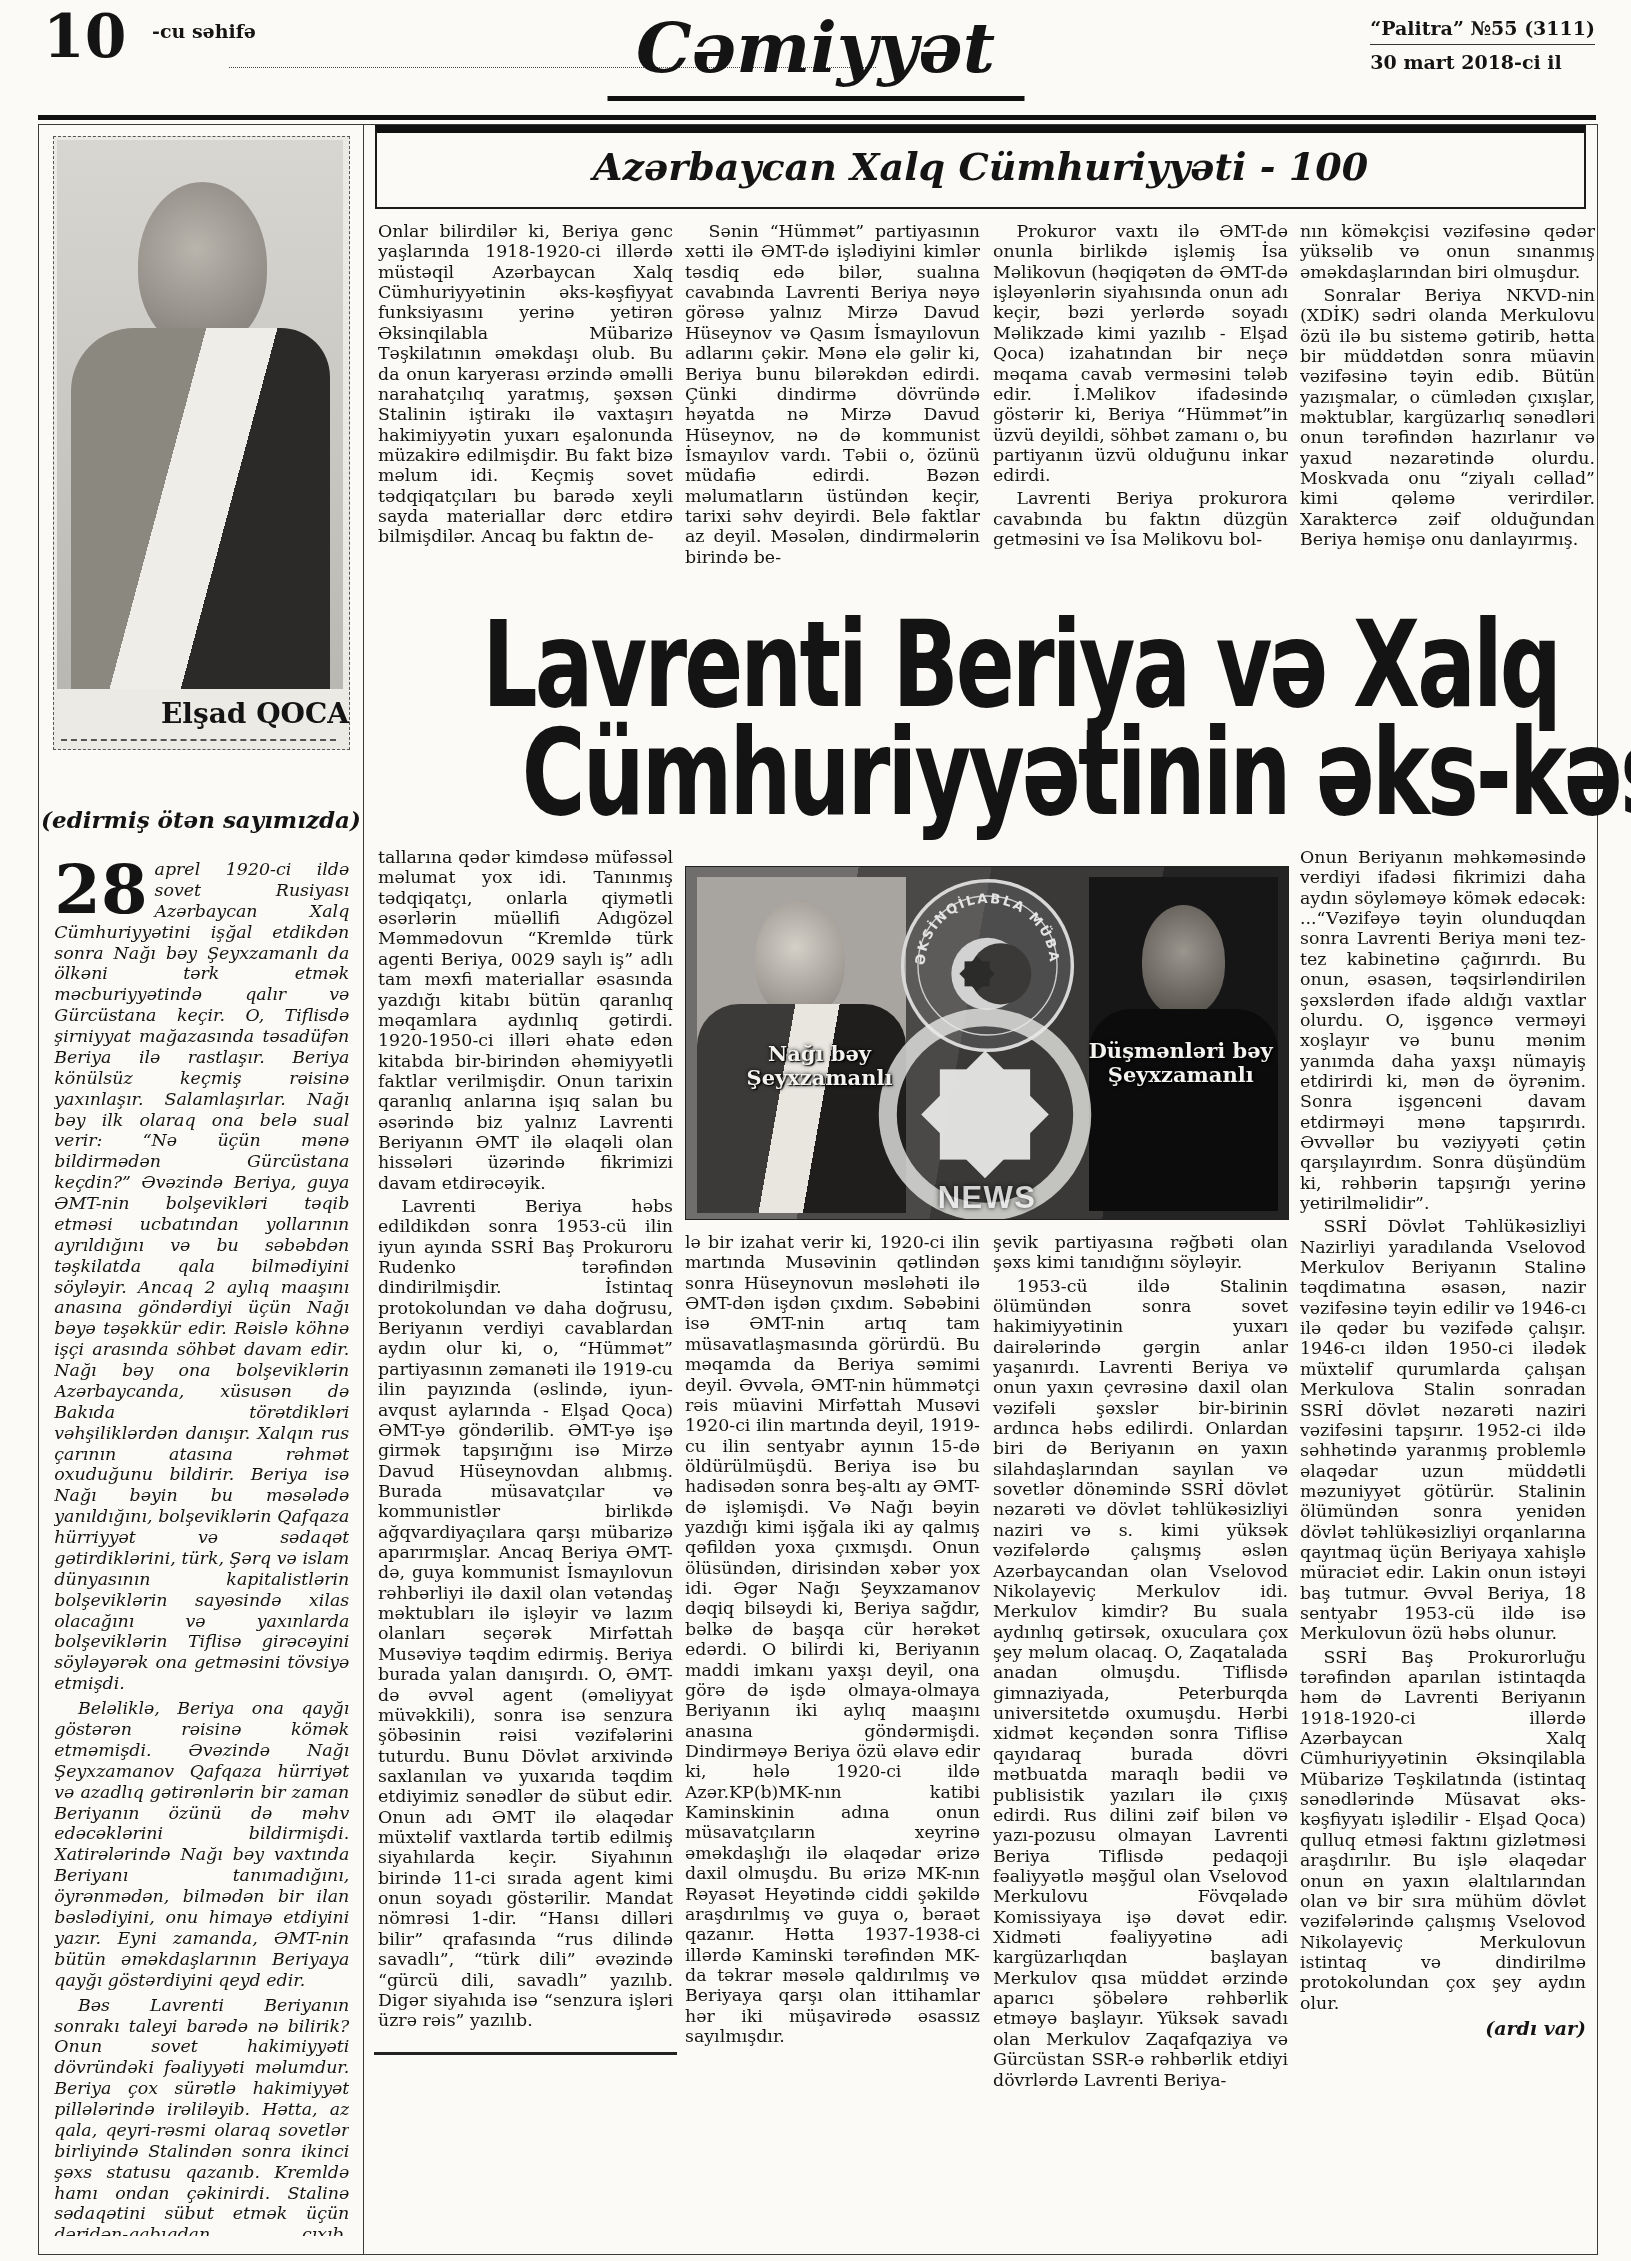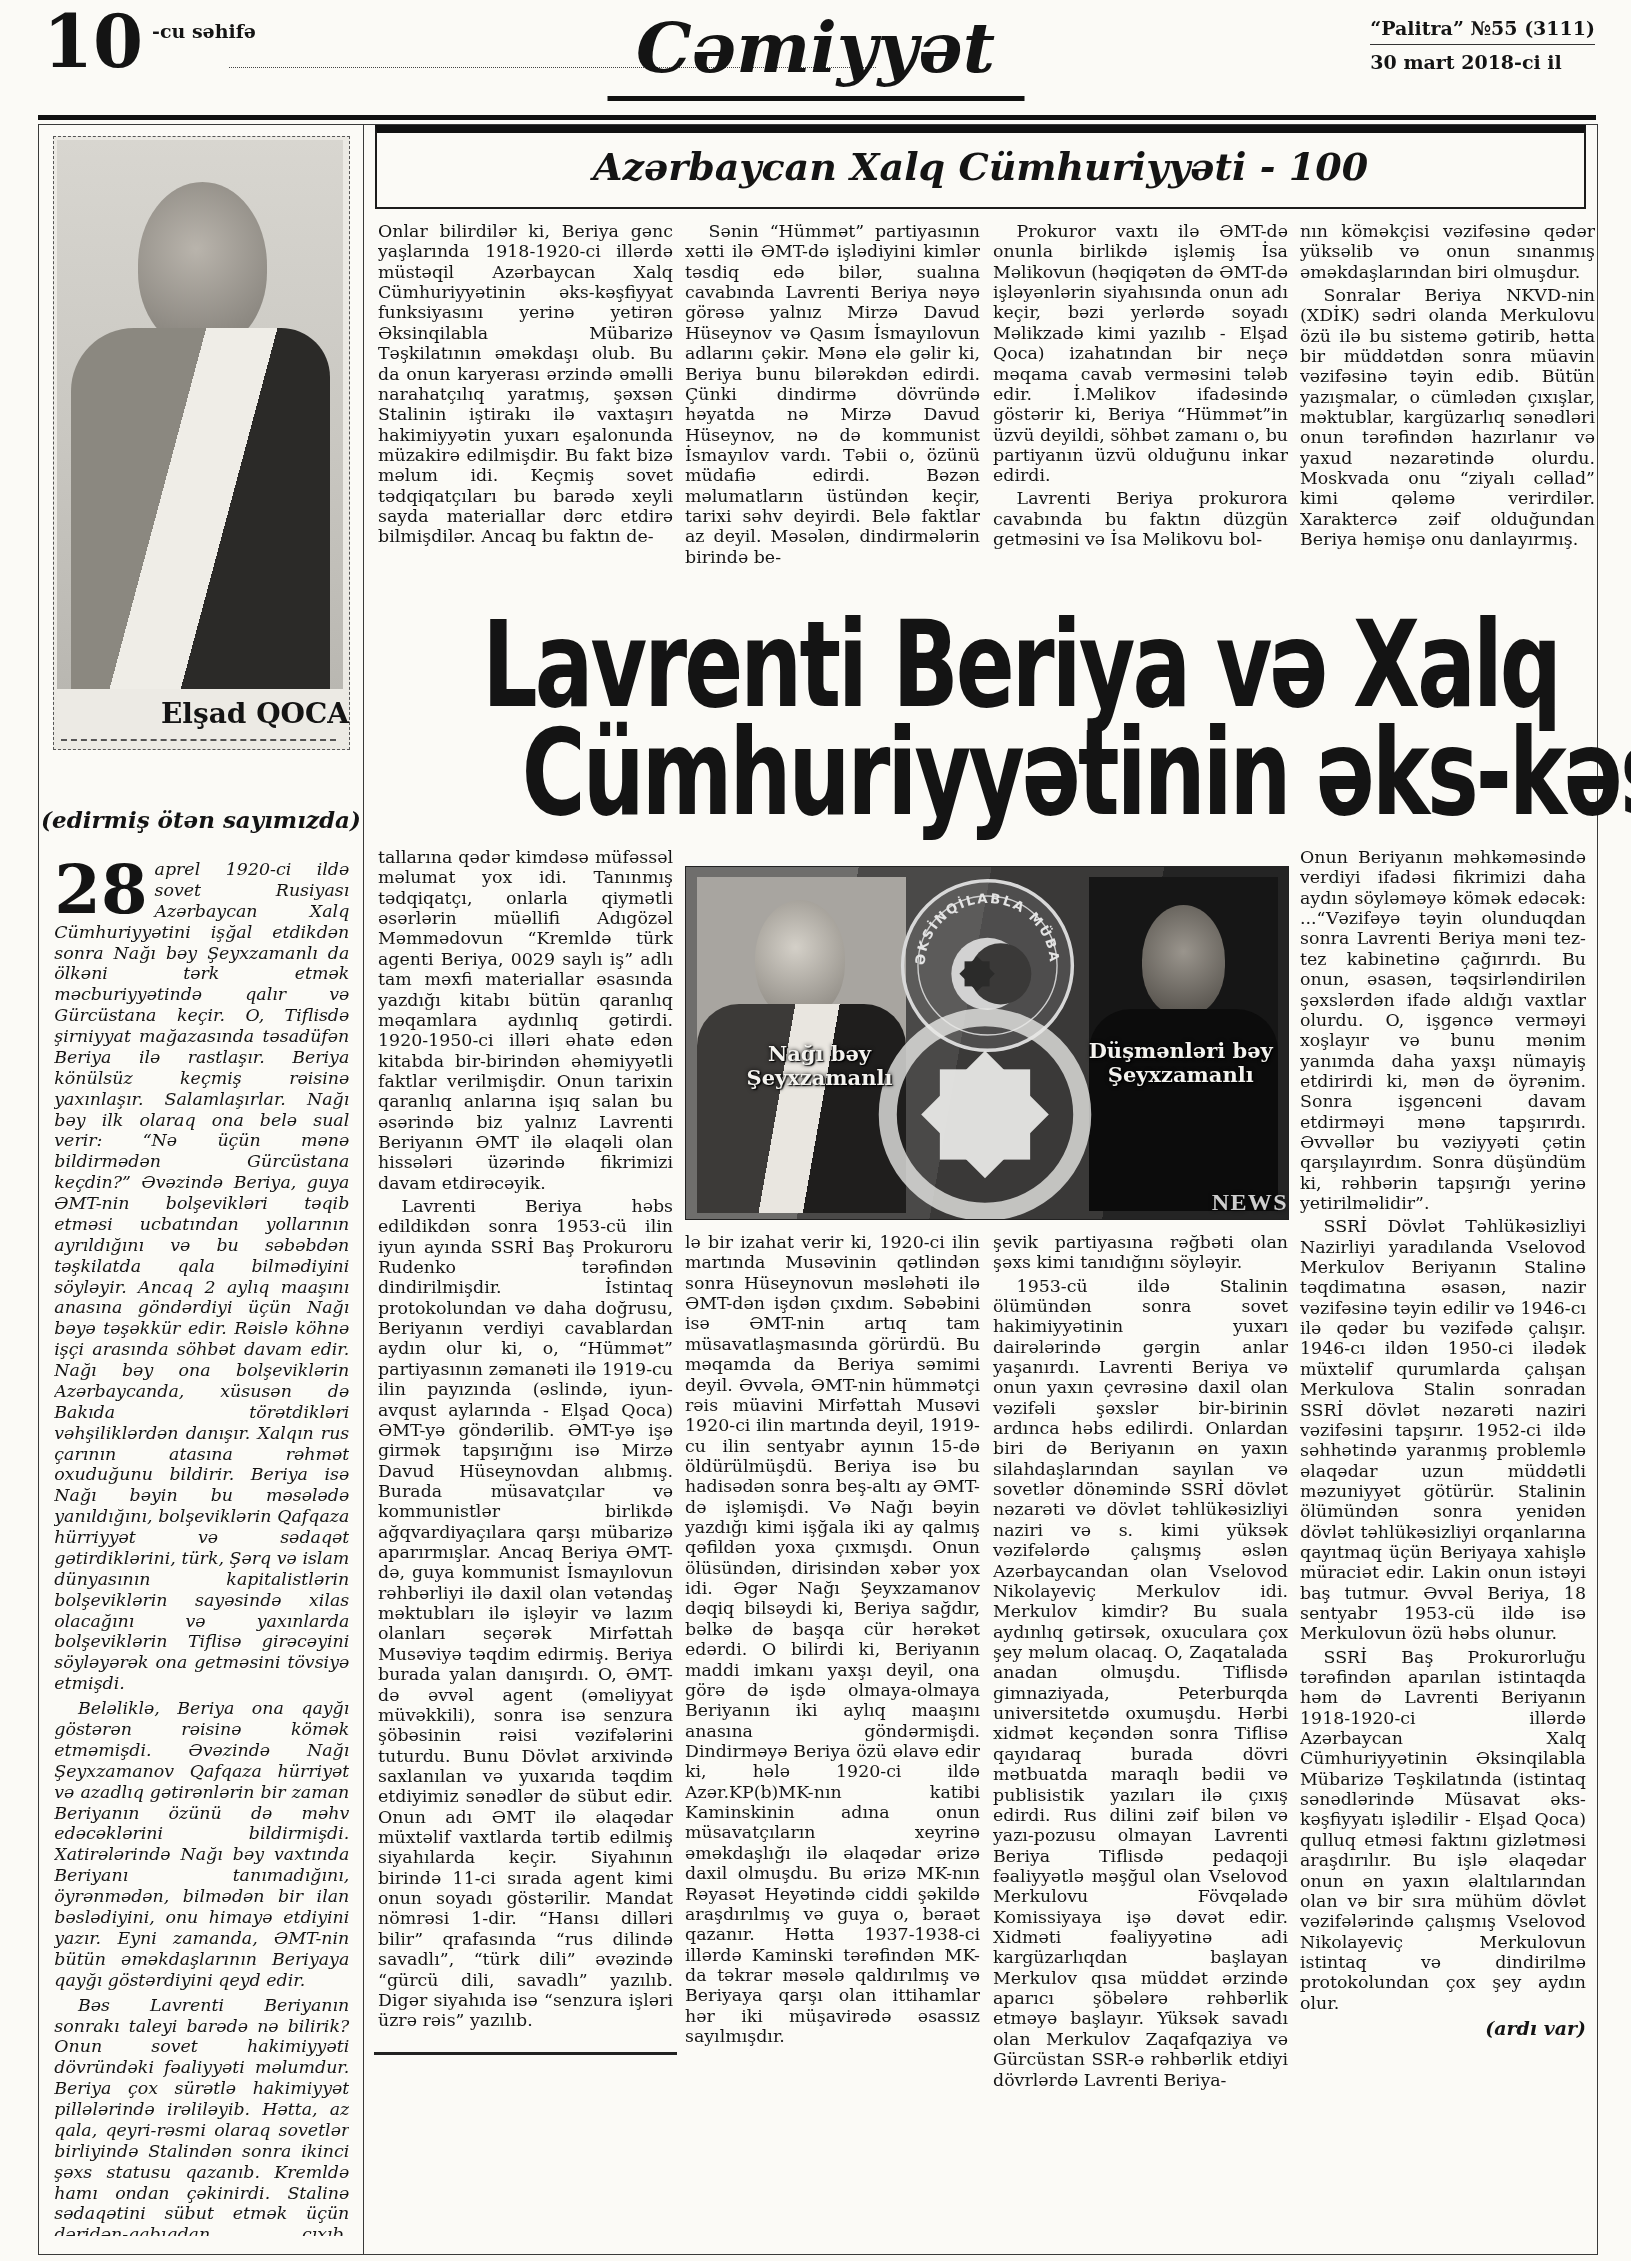--- a/index.html
+++ b/index.html
@@ -1,20 +1,20 @@
 <!DOCTYPE html>
 <html style="font-size:11px"><head>
 <meta charset="utf-8">
 <style>
   html,body{margin:0;padding:0;background:#e8e6e0;}
   #page{position:relative;width:1631px;height:2261px;background:#fbfaf6;color:#141414;
         font-family:"DejaVu Serif","Liberation Serif",serif;overflow:hidden;}
   
   #hdr{position:absolute;left:0;top:0;width:1631px;height:120px;}
-  .pgnum{position:absolute;left:43px;top:5.6px;font-size:72px;font-weight:bold;line-height:1;}
+  .pgnum{position:absolute;left:43px;top:5.6px;font-size:60px;font-weight:bold;line-height:1;}
   .pgsuf{position:absolute;left:152px;top:19.5px;font-size:19px;font-weight:bold;}
   .hdr-dotline{position:absolute;left:229px;top:67px;width:647px;border-top:1.4px dotted #444;}
   .section-title{position:absolute;left:50%;top:12.5px;transform:translateX(-50%);
         font-size:70px;font-weight:bold;font-style:italic;line-height:1;}
   .section-underline{position:absolute;left:50%;top:96px;transform:translateX(-50%);
         width:417px;height:4.9px;background:#111;}
   .issue-block{position:absolute;right:36px;top:16.7px;text-align:left;font-weight:bold;font-size:19px;}
   .issue-block .l1{padding-bottom:5.6px;border-bottom:1.4px solid #333;}
   .issue-block .l2{padding-top:5.6px;}
   .hdr-rule{position:absolute;left:38px;top:115px;width:1558px;height:4.9px;background:#111;}
@@ -78,22 +78,22 @@
   .portraitR .head{position:absolute;left:53px;top:28px;width:83px;height:111px;border-radius:50% 50% 45% 45%;
        background:radial-gradient(circle at 50% 42%,#9a958d,#5c5852 78%);}
   .portraitR .suit{position:absolute;left:0;top:132px;width:189px;height:202px;border-radius:42px 42px 0 0;
        background:#0c0c0c;}
   .seal{position:absolute;left:209px;top:5.6px;width:185px;height:185px;}
   .emblem{position:absolute;left:174px;top:136px;width:250px;height:216px;opacity:.92;}
   .ph-capL,.ph-capR{position:absolute;width:209px;text-align:center;color:#f3f2ee;font-weight:bold;
        font-size:21px;line-height:1.15;text-shadow:0 0 4.2px #000,1.4px 1.4px 1.4px #000;}
   .ph-capL{left:11px;top:175px;padding-left:18px;}
   .ph-capR{right:2.8px;top:172px;}
-  .ph-watermark{position:absolute;left:0;bottom:2.8px;width:100%;text-align:right;color:#efefef;
-       font-family:Liberation Serif, serif;font-weight:bold;font-size:24px;letter-spacing:1.4px;
+  .ph-watermark{position:absolute;left:0;bottom:2.8px;width:100%;text-align:center;color:#efefef;
+       font-family:Liberation Sans, sans-serif;font-weight:bold;font-size:31px;letter-spacing:1.4px;
        text-shadow:0 0 5.6px #000;opacity:.85;}
 </style>
 </head>
 <body>
 
 <div id="page">
 
   <div id="hdr">
     <div class="pgnum">10</div>
     <div class="pgsuf">-cu səhifə</div>

